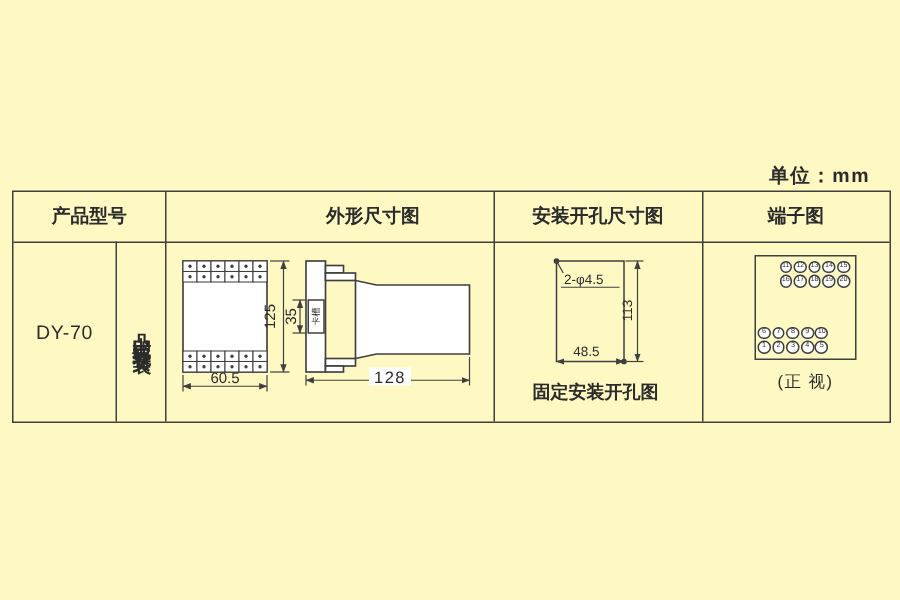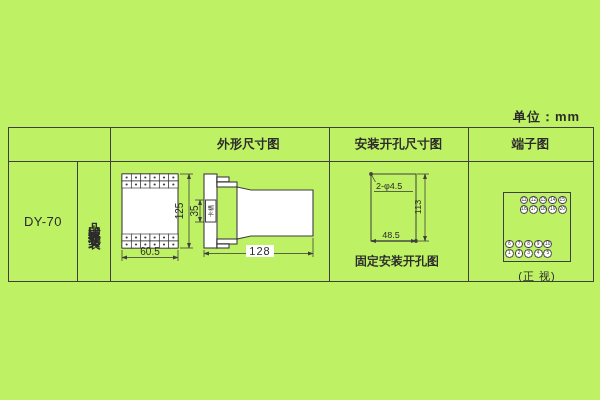--- a/index.html
+++ b/index.html
@@ -1,16 +1,16 @@
 <!DOCTYPE html>
 <html><head>
 <meta charset="utf-8">
 <style>
   html,body{margin:0;padding:0;background:#fff;}
-  .sheet{position:relative;width:600px;height:400px;background:#bef264;overflow:hidden;
+  .sheet{position:relative;width:600px;height:400px;background:#fef9c3;overflow:hidden;
          font-family:"Liberation Sans","DejaVu Sans",sans-serif;color:#2b2b2b;}
   .unit{position:absolute;top:108px;right:20px;font-size:13px;font-weight:bold;letter-spacing:1px;}
   .tbl{position:absolute;left:8px;top:127px;width:584px;height:153px;border:1.5px solid #3f3f3f;box-sizing:content-box;}
   .hline{position:absolute;left:0;width:100%;height:1.2px;background:#3f3f3f;}
   .vline{position:absolute;top:0;height:100%;width:1.2px;background:#3f3f3f;}
   .vline.sub{top:33px;height:120px;}
   .hcell{position:absolute;top:0;height:33px;display:flex;align-items:center;justify-content:center;
          font-size:12.5px;font-weight:bold;}
   .model-name{position:absolute;left:0;top:33px;width:68px;height:120px;display:flex;align-items:center;
          justify-content:center;font-size:13px;letter-spacing:0.5px;}
@@ -21,21 +21,21 @@
   .oline{fill:#ffffff;stroke:#3f3f3f;stroke-width:1.1;}
   .oline2{fill:none;stroke:#3f3f3f;stroke-width:1;}
   .dim{stroke:#3f3f3f;stroke-width:0.8;fill:none;}
   .tcell{fill:#ffffff;stroke:#3f3f3f;stroke-width:0.7;}
   .tdot{fill:#3f3f3f;}
   .dtext{font-size:10px;fill:#2b2b2b;font-family:"Liberation Sans","DejaVu Sans",sans-serif;}
   .dtext.big{font-size:11px;}
   .dtext.small{font-size:9px;}
   .stext{font-size:6px;fill:#2b2b2b;}
   .captext{font-size:12px;font-weight:bold;fill:#2b2b2b;}
-  .termcell{position:absolute;left:459px;top:47px;width:125px;height:120px;}
+  .termcell{position:absolute;left:459px;top:25px;width:125px;height:120px;}
   .tr-rect{position:absolute;left:35px;top:17px;width:68px;height:70px;border:1.2px solid #3f3f3f;box-sizing:border-box;}
   .tgroup{position:absolute;}
   .trow{display:flex;gap:0.8px;margin-bottom:0.6px;}
   .circ{width:8.8px;height:8.8px;border:0.7px solid #3c3c3c;border-radius:50%;font-size:4.8px;
         display:flex;align-items:center;justify-content:center;background:#fff;box-sizing:border-box;
         color:#333;line-height:1;}
   .tcaption{position:absolute;left:35px;top:94px;width:68px;text-align:center;font-size:11px;
         letter-spacing:1px;}
 </style>
 </head>
@@ -46,20 +46,21 @@
   <div class="unit">单位：mm</div>
 
   <div class="tbl">
 
     <div class="hline" style="top:33px;"></div>
     <div class="vline" style="left:101px;"></div>
     <div class="vline" style="left:320px;"></div>
     <div class="vline" style="left:459px;"></div>
     <div class="vline sub" style="left:68px;"></div>
 
+    <div class="hcell" style="left:0;width:101px;">产品型号</div>
     <div class="hcell" style="left:101px;width:219px;margin-left:29px;">外形尺寸图</div>
     <div class="hcell" style="left:459px;width:125px;">端子图</div>
     <div class="hcell" style="left:320px;width:139px;">安装开孔尺寸图</div>
 
     <div class="model-name">DY-70</div>
     <div class="mount-type">凸出式导轨安装</div>
 
     <svg class="cellsvg" style="left:101px;top:33px;" width="219" height="120" viewBox="0 0 219 120">
       <defs>
         <marker id="arr" viewBox="0 0 8 8" refX="7.5" refY="4" markerWidth="7" markerHeight="7" orient="auto-start-reverse">

